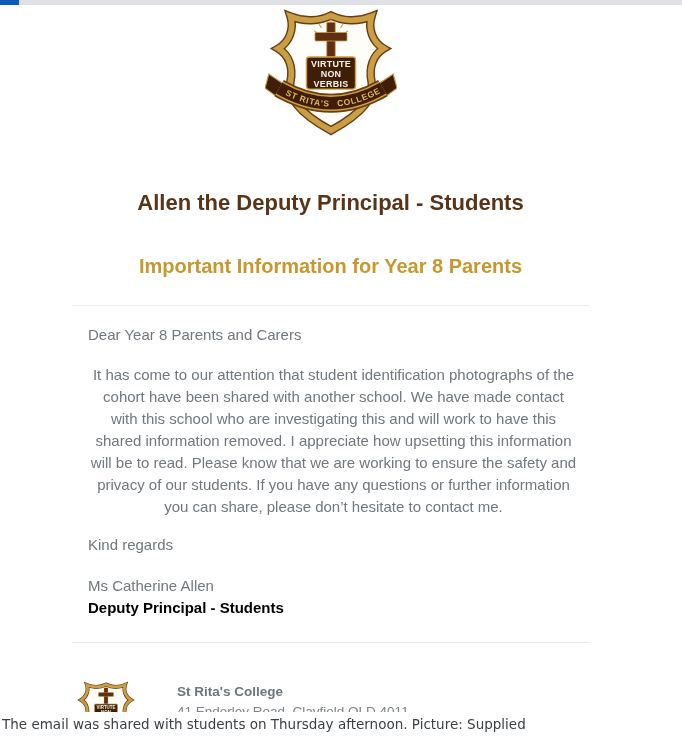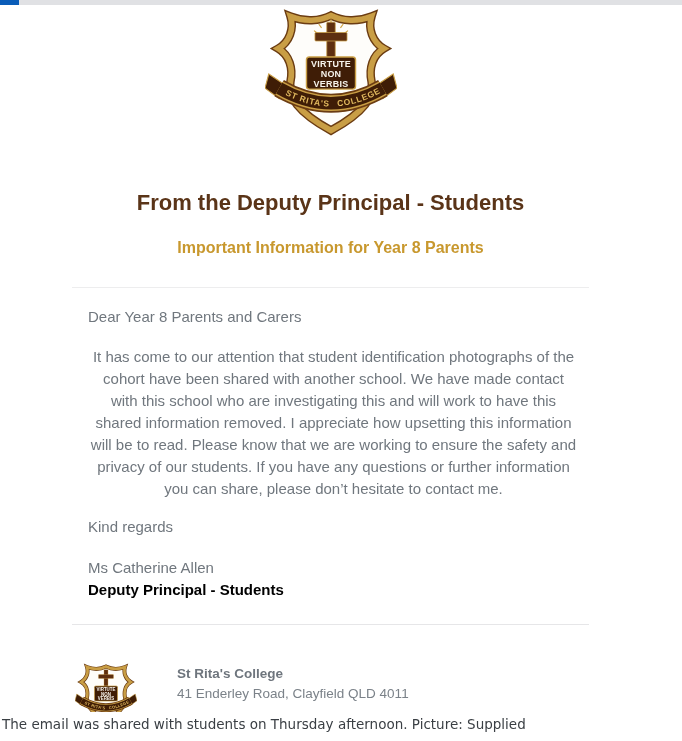--- a/index.html
+++ b/index.html
@@ -28,23 +28,23 @@
     background: #ffffff; overflow: hidden;
   }
   .crest-wrap { text-align: center; padding-top: 3px; height: 136px; }
   h1.deputy {
     margin-top: 46px;
     text-align: center;
     font-size: 22px; line-height: 26px; font-weight: bold;
     color: #5a3418;
   }
   h2.subject {
-    margin-top: 20px;
+    margin-top: 38px;
     text-align: center;
-    font-size: 16px; line-height: 24px; font-weight: bold;
+    font-size: 20px; line-height: 24px; font-weight: bold;
     color: #c8982e;
   }
   .letter {
     margin: 27px 72px 0 72px;
     border-top: 1px solid #ededee;
     border-bottom: 1px solid #e6e6e8;
     padding: 0 10px 23px 16px;
     color: #70777e;
     font-size: 15px; line-height: 22px;
   }
@@ -122,21 +122,21 @@
         <text font-size="9" font-weight="bold" fill="#e0b95e" letter-spacing="0.8">
           <textPath href="#rb1t" startOffset="6%">ST RITA'S</textPath>
         </text>
         <text font-size="9" font-weight="bold" fill="#e0b95e" letter-spacing="0.8">
           <textPath href="#rb1t" startOffset="56%">COLLEGE</textPath>
         </text>
       </g>
     </svg>
   </div>
 
-  <h1 class="deputy">From the Deputy Principal - Students</h1>
+  <h1 class="deputy">Allen the Deputy Principal - Students</h1>
   <h2 class="subject">Important Information for Year 8 Parents</h2>
 
   <div class="letter">
     <p class="greeting">Dear Year 8 Parents and Carers</p>
     <p class="bodytext">It has come to our attention that student identification photographs of the cohort have been shared with another school. We have made contact with this school who are investigating this and will work to have this shared information removed. I appreciate how upsetting this information will be to read. Please know that we are working to ensure the safety and privacy of our students. If you have any questions or further information you can share, please don’t hesitate to contact me.</p>
     <p class="signoff">Kind regards</p>
     <p class="signature">
       <span>Ms Catherine Allen</span><br>
       <span class="sig-title">Deputy Principal - Students</span>
     </p>

